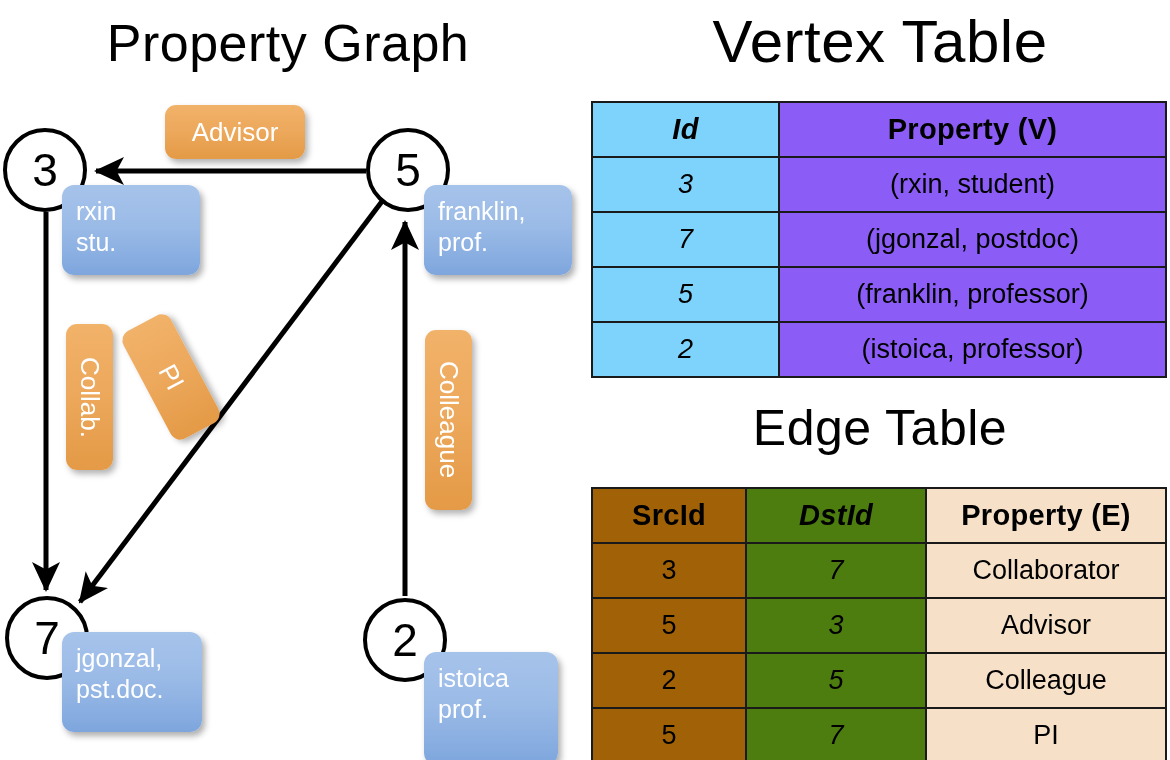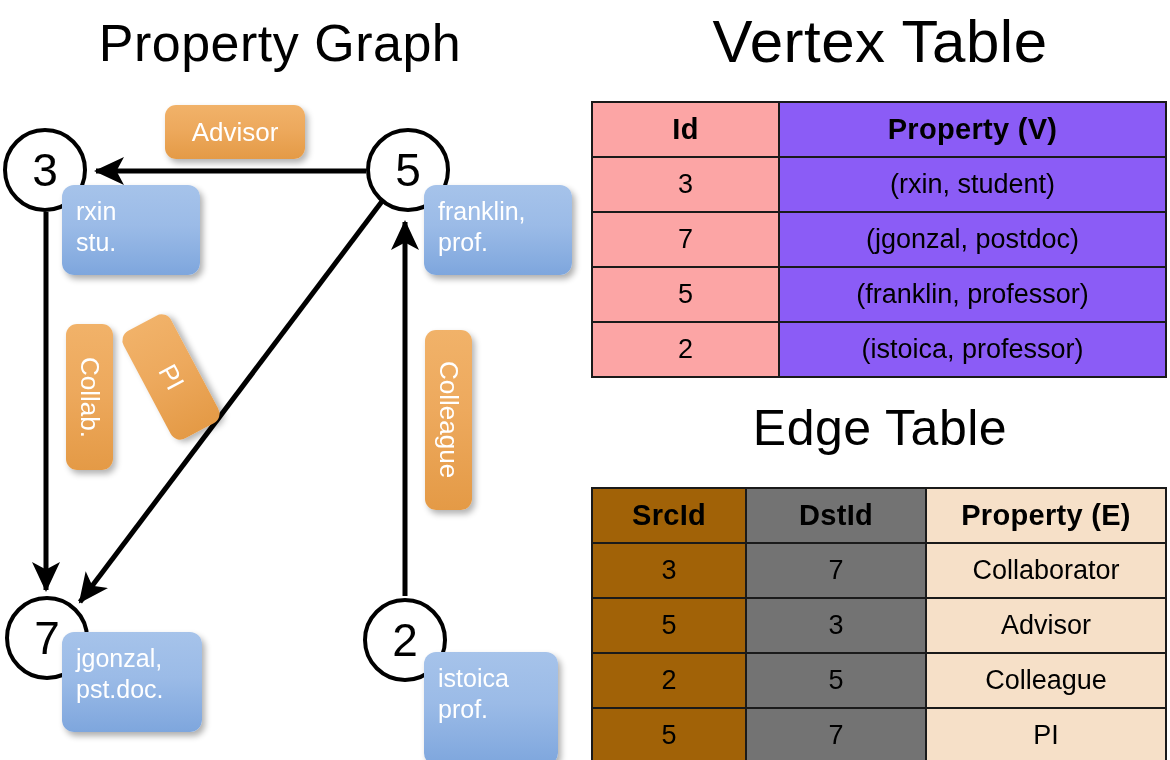--- a/index.html
+++ b/index.html
@@ -23,20 +23,21 @@
     font-weight: 300;
     color: #000;
     letter-spacing: 0.5px;
     white-space: nowrap;
   }
   #title-property-graph {
     left: 0; top: 14px; width: 560px;
     text-align: center;
     font-size: 52px;
     line-height: 58px;
+    padding-left: 8px;
   }
   #title-vertex-table {
     left: 590px; top: 14px; width: 580px;
     text-align: center;
     font-size: 60px;
     line-height: 56px;
   }
   #title-edge-table {
     left: 590px; top: 400px; width: 580px;
     text-align: center;
@@ -173,32 +174,32 @@
     letter-spacing: 0.3px;
   }
 
   
   #vertex-table {
     left: 591px; top: 101px;
     width: 576px;
   }
   #vertex-table th, #vertex-table td { height: 53px; font-size: 27px; }
   #vertex-table th { height: 53px; font-size: 29px; }
-  #vertex-table .col-id { width: 185px; background: #fca5a5; }
+  #vertex-table .col-id { width: 185px; background: #7dd3fc; font-style: italic; }
   #vertex-table .col-prop { background: #8b5cf6; }
 
   
   #edge-table {
     left: 591px; top: 487px;
     width: 576px;
   }
   #edge-table th, #edge-table td { height: 53px; font-size: 27px; }
   #edge-table th { font-size: 29px; }
   #edge-table .col-src { width: 152px; background: #a16207; }
-  #edge-table .col-dst { width: 178px; background: #737373; }
+  #edge-table .col-dst { width: 178px; background: #4d7c0f; font-style: italic; }
   #edge-table .col-prop { background: #f6e0c8; }
 </style>
 </head>
 <body>
 
 <div class="title" id="title-property-graph">Property Graph</div>
 
 <div class="title" id="title-vertex-table">Vertex Table</div>
 
 <div class="title" id="title-edge-table">Edge Table</div>

